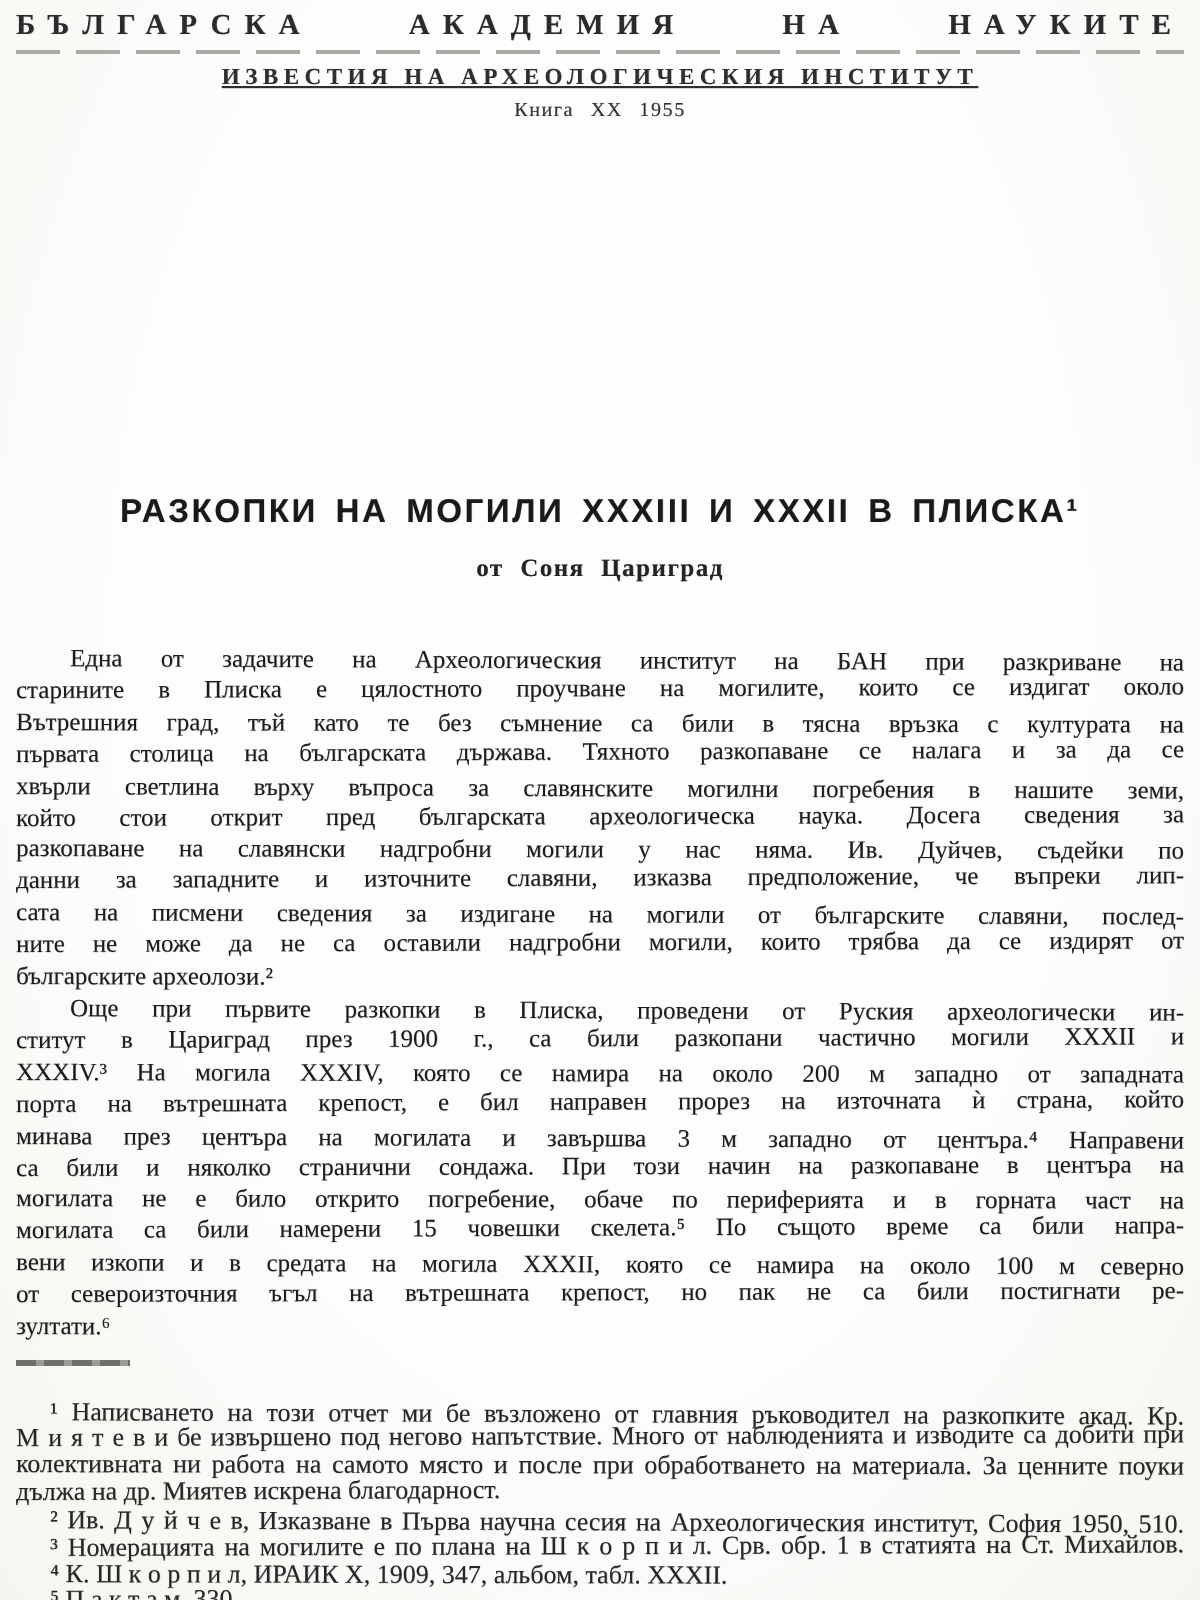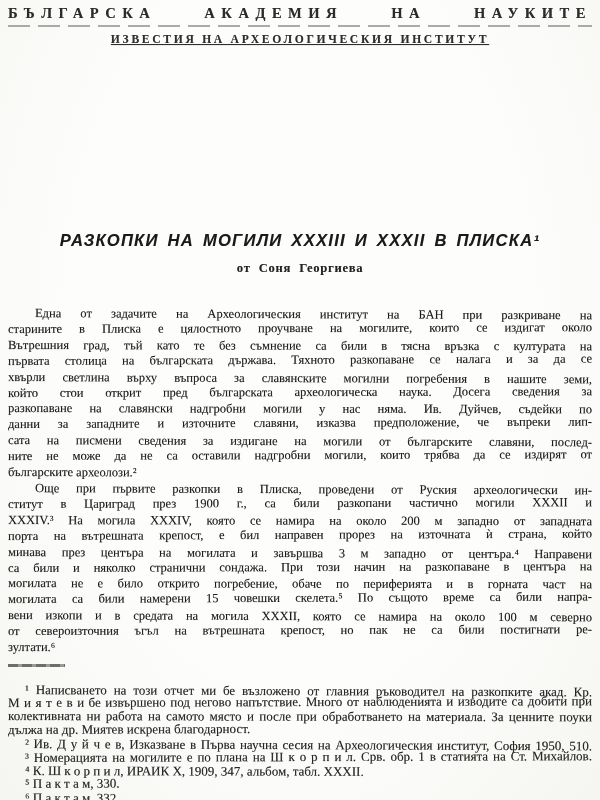--- a/index.html
+++ b/index.html
@@ -53,21 +53,20 @@
   
   .title{
     margin:186px 0 0 0;
     text-align:center;
     font-family:"Liberation Sans", sans-serif;
     font-weight:bold;
     font-size:16.5px;
     letter-spacing:1.3px;
     word-spacing:3px;
     color:#1a1a1a;
-    font-style:italic;
   }
   .byline{
     margin-top:11px;
     text-align:center;
     font-weight:bold;
     font-size:12.5px;
     letter-spacing:0.06em;
     word-spacing:0.35em;
     color:#242424;
   }
@@ -107,25 +106,26 @@
 </style>
 </head>
 <body>
 
 <div class="page">
 
   <header>
     <div class="academy">БЪЛГАРСКА АКАДЕМИЯ НА НАУКИТЕ</div>
     <div class="rule"></div>
     <div class="journal">ИЗВЕСТИЯ НА АРХЕОЛОГИЧЕСКИЯ ИНСТИТУТ</div>
+    <div class="volume">Книга XX 1955</div>
   </header>
 
   <main>
     <h1 class="title">РАЗКОПКИ НА МОГИЛИ XXXIII И XXXII В ПЛИСКА¹</h1>
-    <div class="byline">от Соня Георгиева</div>
+    <div class="byline">от Соня Цариград</div>
 
     <section class="bodytext">
       <div class="para wavy">
         <div class="bl j indent">Една от задачите на Археологическия институт на БАН при разкриване на</div>
         <div class="bl j">старините в Плиска е цялостното проучване на могилите, които се издигат около</div>
         <div class="bl j">Вътрешния град, тъй като те без съмнение са били в тясна връзка с културата на</div>
         <div class="bl j">първата столица на българската държава. Тяхното разкопаване се налага и за да се</div>
         <div class="bl j">хвърли светлина върху въпроса за славянските могилни погребения в нашите земи,</div>
         <div class="bl j">който стои открит пред българската археологическа наука. Досега сведения за</div>
         <div class="bl j">разкопаване на славянски надгробни могили у нас няма. Ив. Дуйчев, съдейки по</div>

